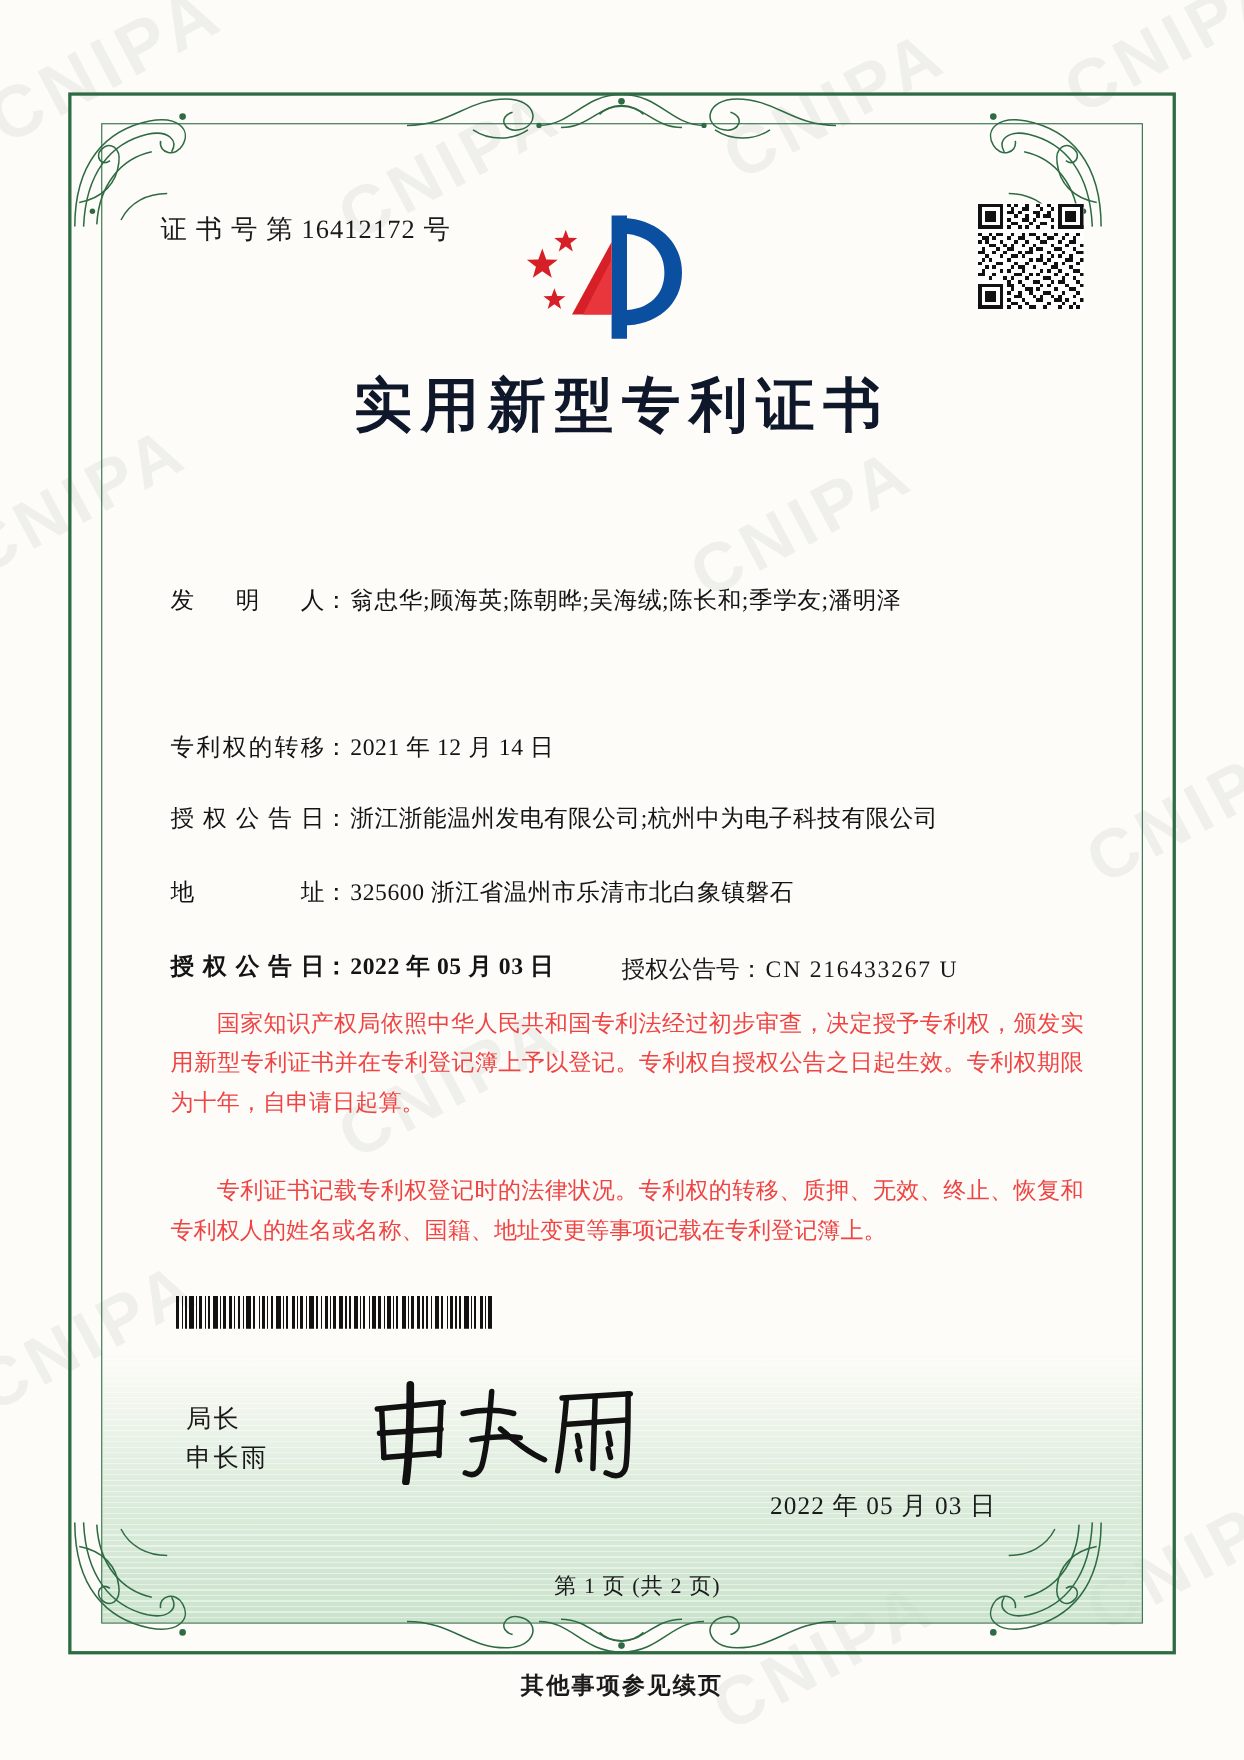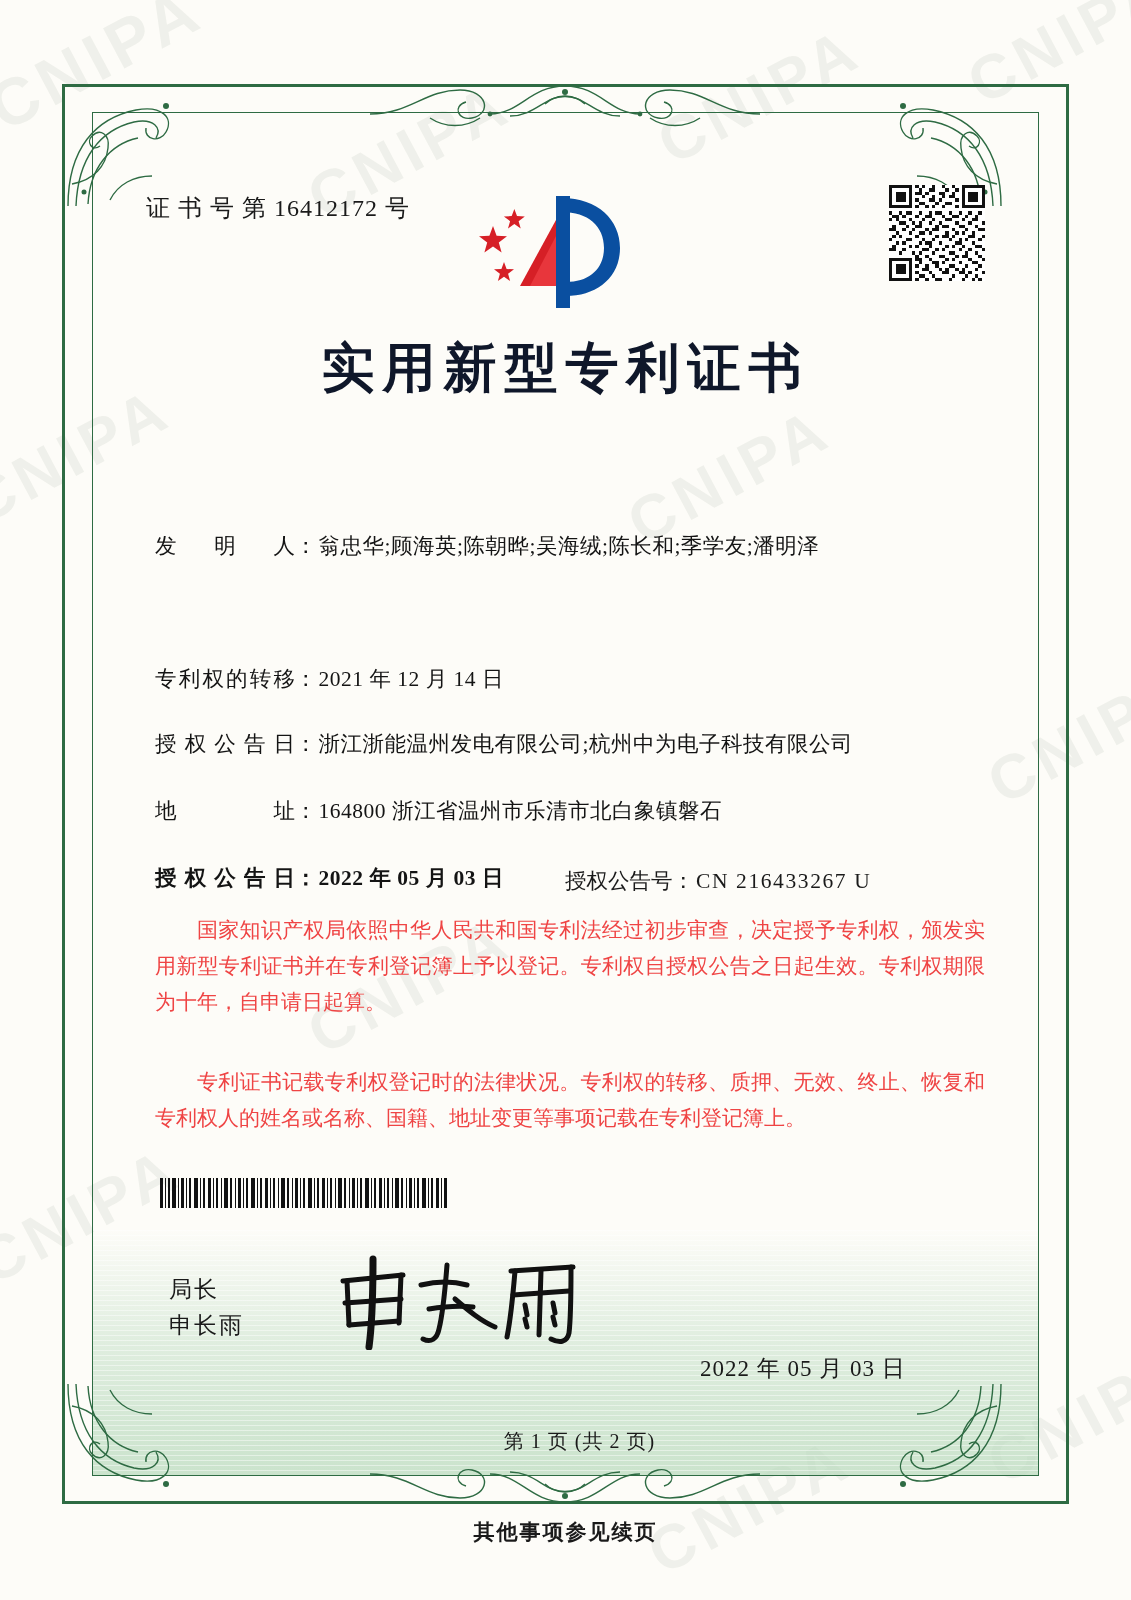--- a/index.html
+++ b/index.html
@@ -515,21 +515,21 @@
 
   <div class="field" id="f-appdate">
     <span class="lbl lbl-6">专利权的转移</span><span>：</span><span class="val">2021 年 12 月 14 日</span>
   </div>
 
   <div class="field" id="f-owner">
     <span class="lbl lbl-6">授权公告日</span><span>：</span><span class="val">浙江浙能温州发电有限公司;杭州中为电子科技有限公司</span>
   </div>
 
   <div class="field" id="f-addr">
-    <span class="lbl lbl-6">地址</span><span>：</span><span class="val">164800 浙江省温州市乐清市北白象镇磐石</span>
+    <span class="lbl lbl-6">地址</span><span>：</span><span class="val">325600 浙江省温州市乐清市北白象镇磐石</span>
   </div>
 
   <div class="field" id="f-pubdate">
     <span class="lbl lbl-6">授权公告日</span><span>：</span><span class="val">2022 年 05 月 03 日</span>
   </div>
 
   <div id="f-pubno">
     <span>授权公告号</span><span>：</span><span class="val val-mono">CN 216433267 U</span>
   </div>
 

